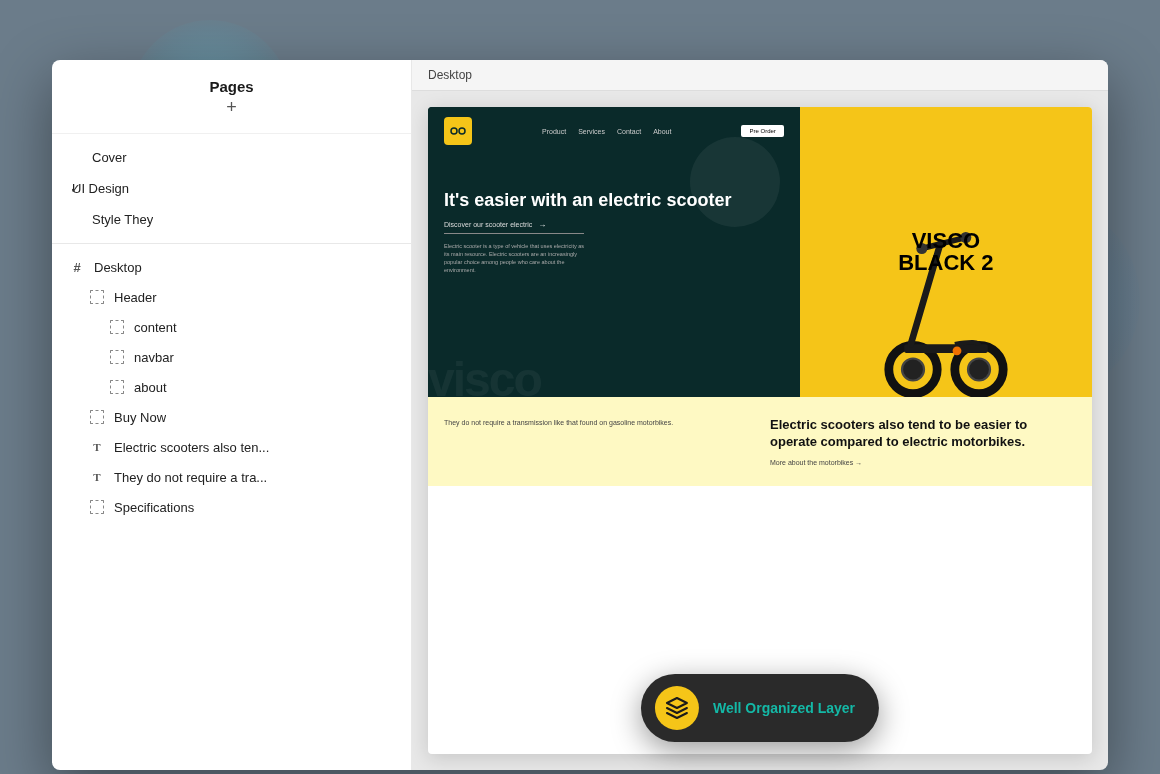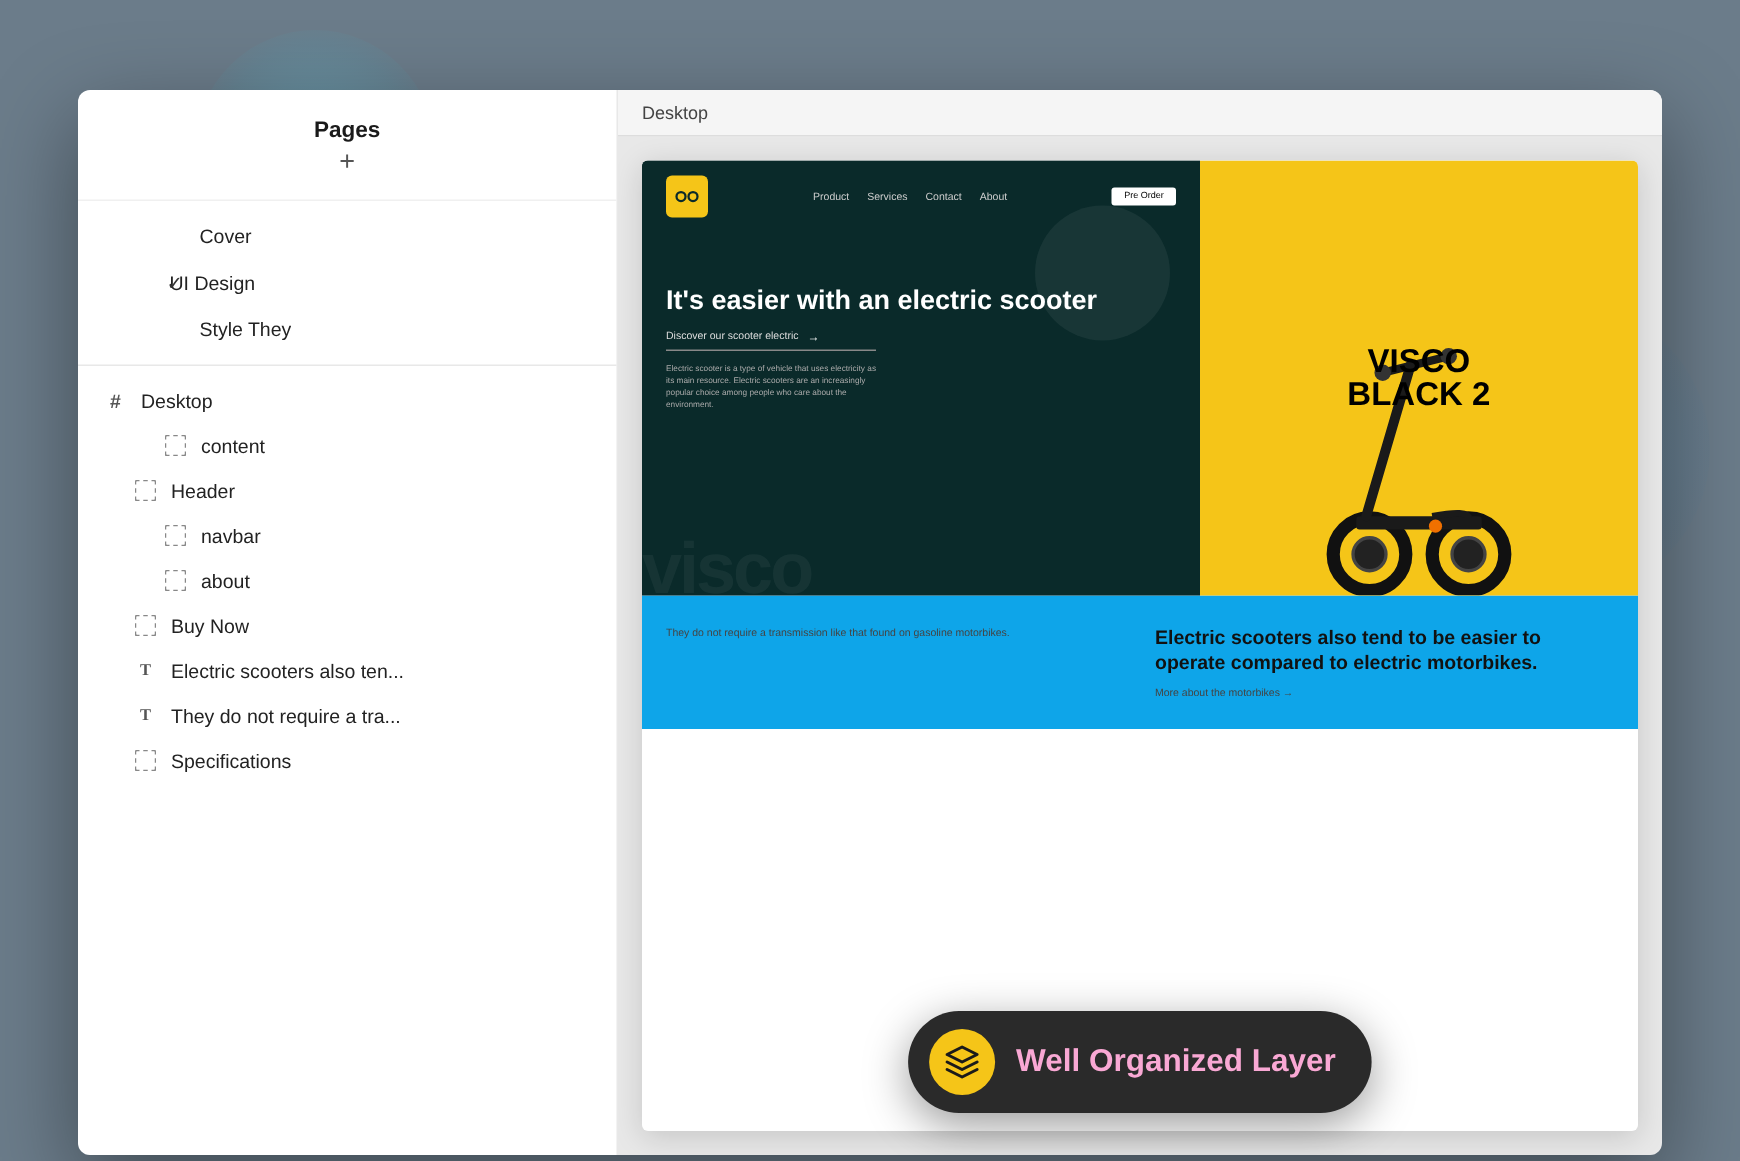--- a/index.html
+++ b/index.html
@@ -101,21 +101,20 @@
     }
 
     .page-item {
       display: flex;
       align-items: center;
       padding: 8px 20px 8px 40px;
       cursor: pointer;
       font-size: 13.5px;
       color: #333;
       position: relative;
-      margin-left: 41px;
     }
 
     .page-item.active {
       padding-left: 20px;
     }
 
     .page-item .check-icon {
       position: absolute;
       left: 18px;
       color: #333;
@@ -383,21 +382,21 @@
     .scooter-svg {
       width: 100%;
       height: 100%;
     }
 
     
     .lower-section {
       display: flex;
       padding: 20px 16px;
       gap: 20px;
-      background: #0ea5e9;
+      background: #fef9c3;
     }
 
     .lower-left {
       flex: 1;
     }
 
     .lower-left-text {
       font-size: 7px;
       color: #444;
       line-height: 1.6;
@@ -446,23 +445,23 @@
       height: 44px;
       background: #f5c518;
       border-radius: 50%;
       display: flex;
       align-items: center;
       justify-content: center;
       font-size: 20px;
     }
 
     .toast-text {
-      font-size: 21px;
+      font-size: 14px;
       font-weight: 600;
-      color: #f9a8d4;
+      color: #14b8a6;
     }
   </style>
 </head>
 <body>
 
 <div class="bg-circle-top"></div>
 <div class="bg-circle-bottom"></div>
 <div class="bg-circle-right"></div>
 
 <div class="app-container">
@@ -489,32 +488,32 @@
 
     <div class="layers-tree">
 
       <div class="layer-item level-0">
         <div class="layer-icon">
           <span class="icon-hash">#</span>
         </div>
         <span class="layer-label">Desktop</span>
       </div>
 
+      <div class="layer-item level-1">
+        <div class="layer-icon">
+          <div class="icon-frame"></div>
+        </div>
+        <span class="layer-label">Header</span>
+      </div>
+
       <div class="layer-item level-2">
         <div class="layer-icon">
           <div class="icon-frame"></div>
         </div>
         <span class="layer-label">content</span>
-      </div>
-
-      <div class="layer-item level-1">
-        <div class="layer-icon">
-          <div class="icon-frame"></div>
-        </div>
-        <span class="layer-label">Header</span>
       </div>
 
       <div class="layer-item level-2">
         <div class="layer-icon">
           <div class="icon-frame"></div>
         </div>
         <span class="layer-label">navbar</span>
       </div>
 
       <div class="layer-item level-2">

